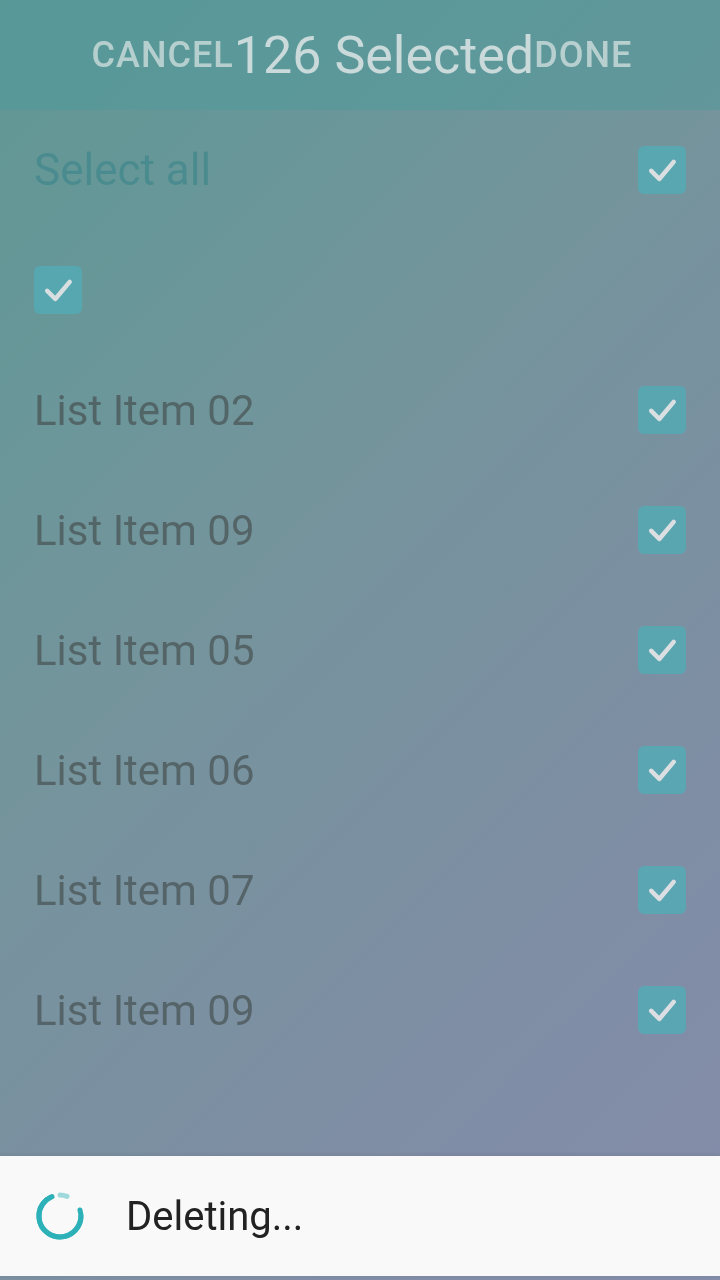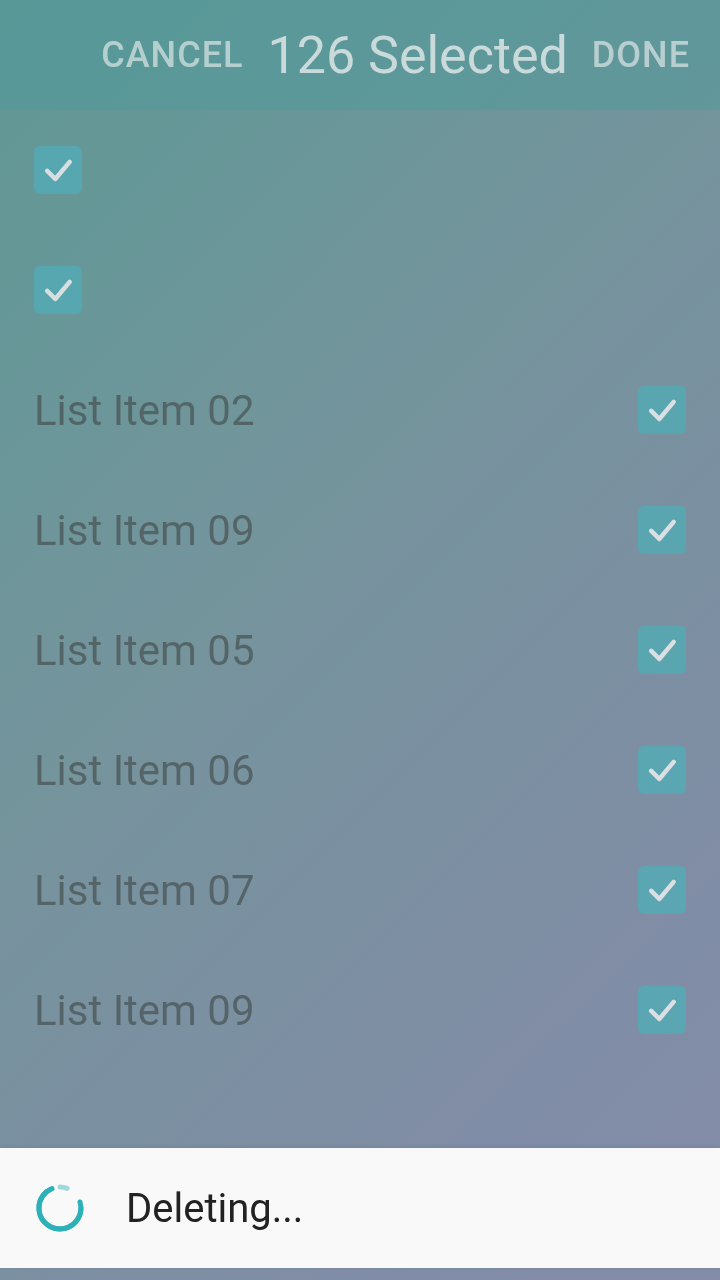--- a/index.html
+++ b/index.html
@@ -18,24 +18,23 @@
   
   .dim{
     position:absolute; inset:0;
     background: rgba(180,185,190,0.30);
     pointer-events:none;
   }
   .header{
     height:110px;
     display:flex;
     align-items:center;
-    justify-content:flex-end;
+    justify-content:center;
     padding:0 30px 0 34px;
     background: rgba(40,140,140,0.55);
-    gap: 24px;
   }
   .hbtn{
     color:#cfe7e4;
     font-size:36px;
     font-weight:500;
     letter-spacing:1px;
     opacity:0.85;
   }
   .htitle{
     color:#e6f4f2;
@@ -66,21 +65,21 @@
   .chk{
     width:48px; height:48px;
     border-radius:6px;
     background:#2da3b1;
     display:flex; align-items:center; justify-content:center;
     opacity:0.88;
   }
   .chk svg{ width:36px; height:36px; stroke:#ffffff; stroke-width:5; fill:none; stroke-linecap:round; stroke-linejoin:round;}
   .modal{
     position:absolute;
-    left:0; right:0; bottom:12px;
+    left:0; right:0; bottom:4px;
     height:120px;
     background:#f8f9f8;
     display:flex;
     align-items:center;
     padding-left:34px;
     gap:40px;
     box-shadow:0 -1px 4px rgba(0,0,0,0.08);
   }
   .spinner{
     width:52px; height:52px;
@@ -112,20 +111,21 @@
 
   <div class="header">
     <div class="hbtn">CANCEL</div>
     <div class="htitle">126 Selected</div>
     <div class="hbtn">DONE</div>
   </div>
 
   <div class="list">
 
     <div class="row selectall">
+      <span class="label">Select all</span>
       <span class="chk">
         <svg viewBox="0 0 40 40">
             <polyline points="8,21 17,30 33,11"></polyline>
           </svg>
       </span>
     </div>
 
     <div class="row">
       <span class="chk">
         <svg viewBox="0 0 40 40">

